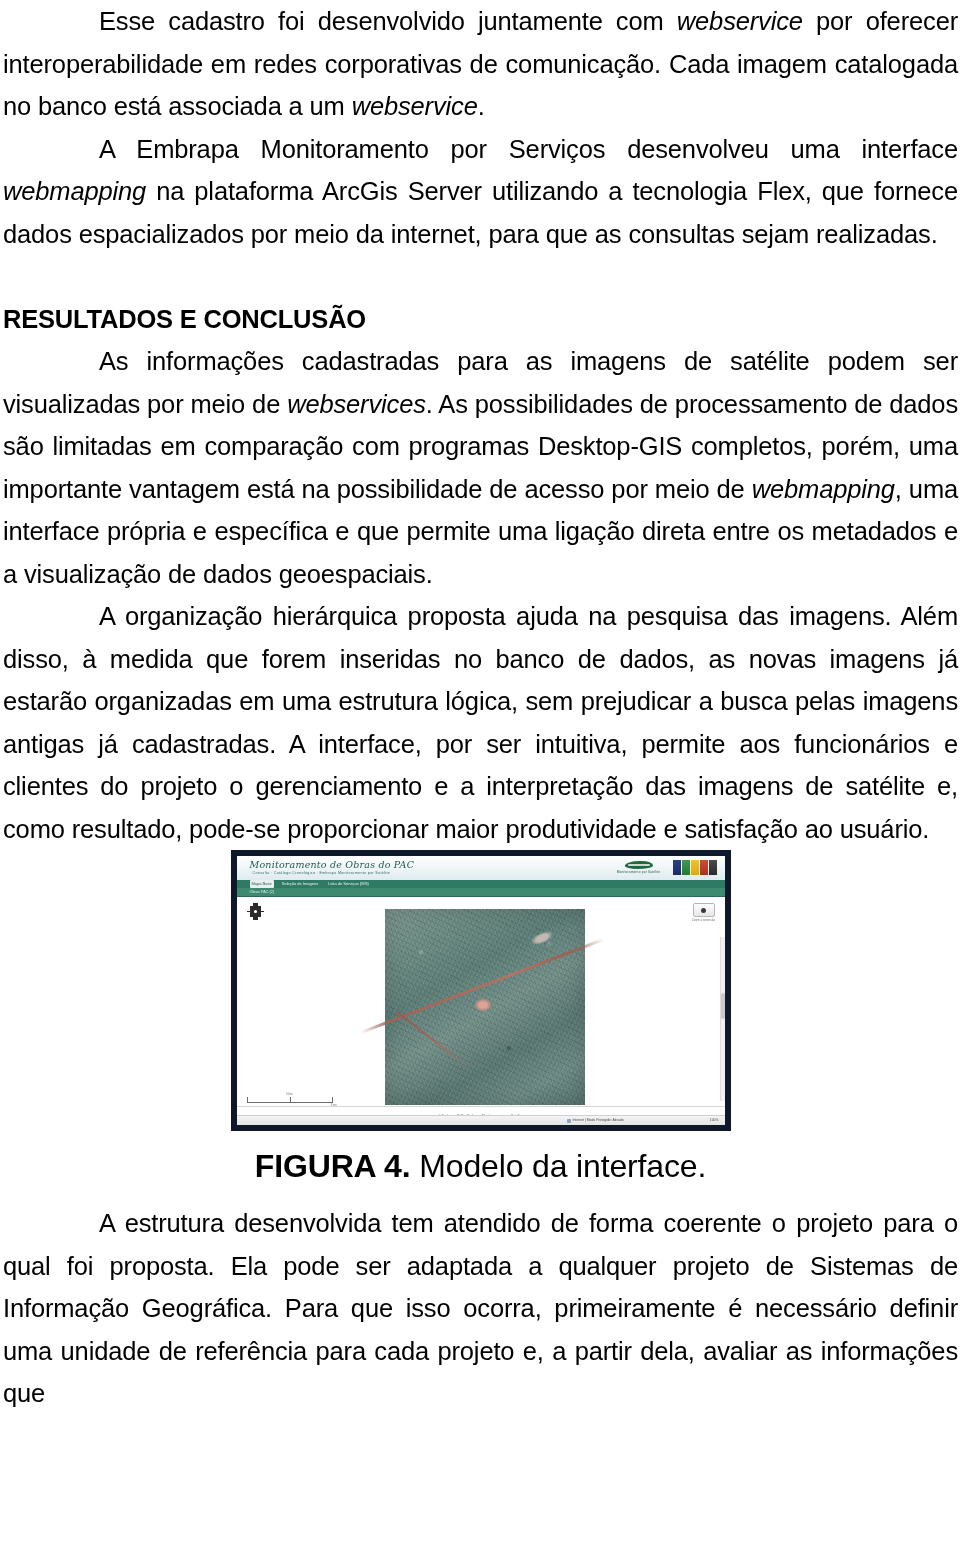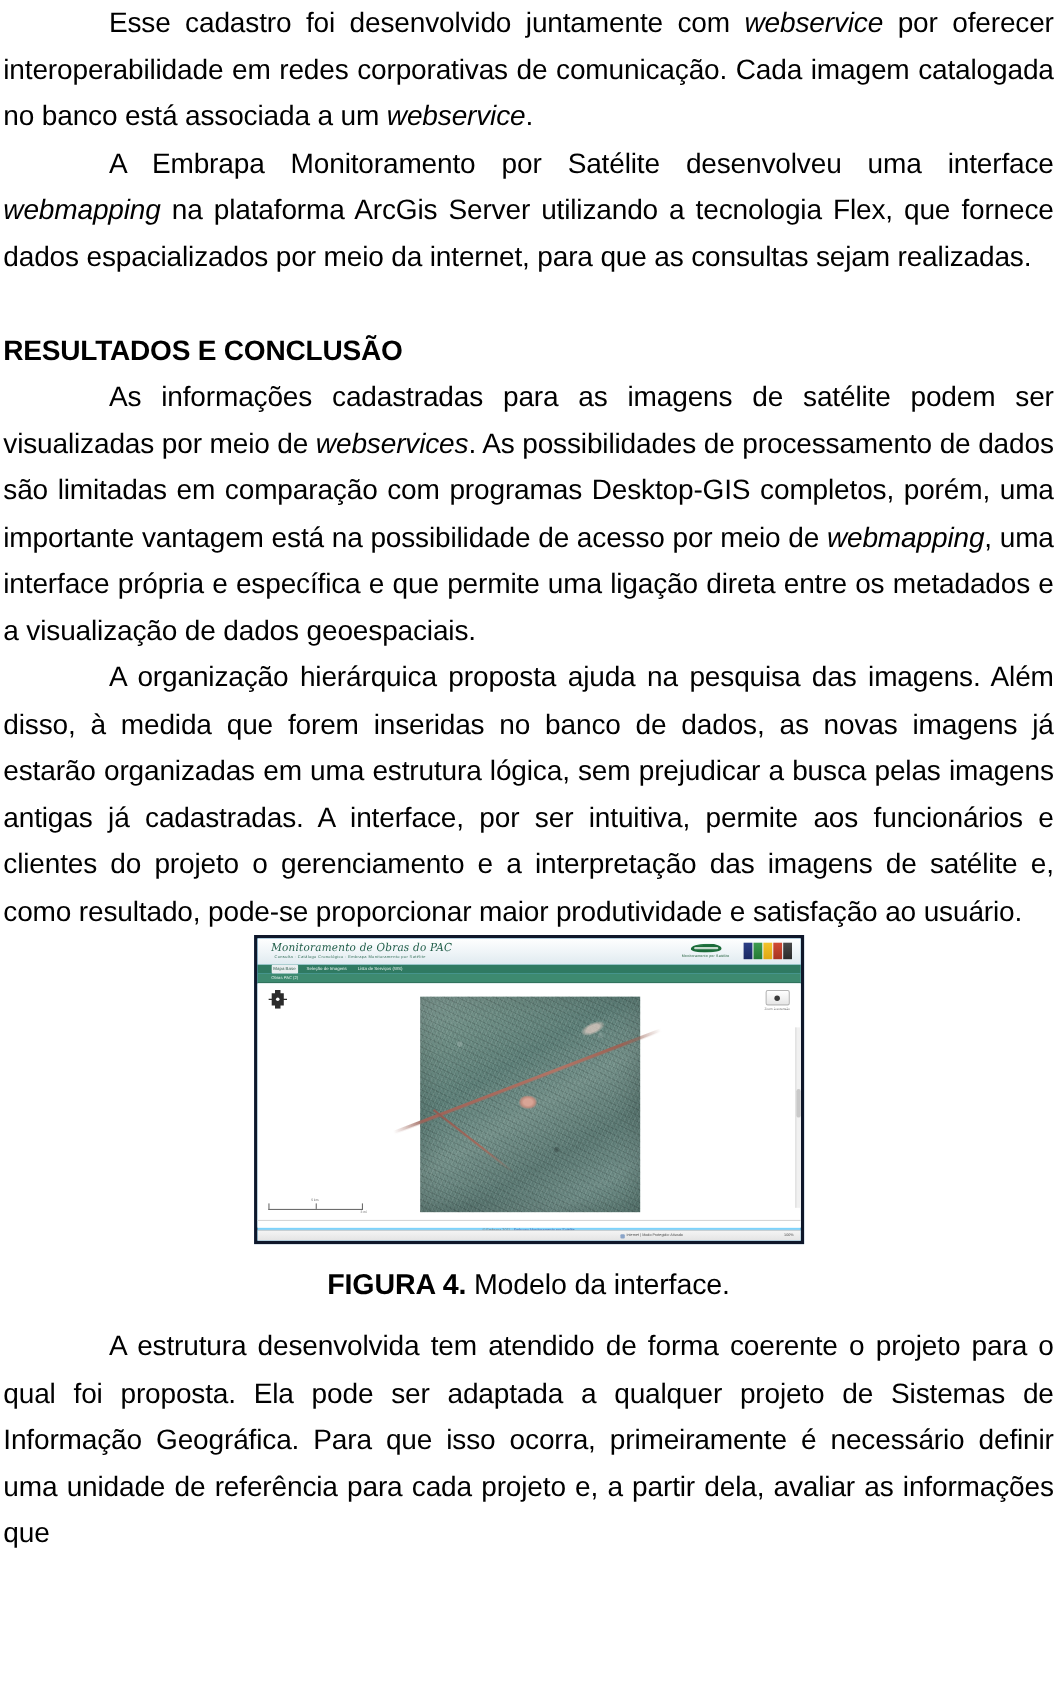--- a/index.html
+++ b/index.html
@@ -52,22 +52,22 @@
 
   
   .figure-wrap {
     margin: 0;
     text-align: center;
   }
   .browser {
     display: inline-block;
     width: 500px;
     height: 281px;
-    background: #7dd3fc;
-    border: 3px solid #0f172a;
+    background: #fef9c3;
+    border: 6px solid #0f172a;
     box-sizing: border-box;
     position: relative;
     text-align: left;
     overflow: hidden;
     box-shadow: 0 0 0 0 rgba(0,0,0,0);
   }
   .app-header {
     position: relative;
     height: 24px;
     background: linear-gradient(to bottom, #ffffff 0%, #eef4f7 55%, #dfeaf0 100%);
@@ -403,38 +403,38 @@
     top: 34%;
     height: 16%;
     background: #c9c9c9;
     border-radius: 2px;
   }
 
   .fig-caption {
     margin: 0;
     padding-top: 16px;
     text-align: center;
-    font-size: 26px;
+    font-size: 32px;
     line-height: 30px;
     letter-spacing: -0.15px;
   }
   .fig-caption b { font-weight: bold; }
 </style>
 </head>
 <body>
 
 <div class="page">
   <div class="content">
 
     <p class="para">
       <span>Esse cadastro foi desenvolvido juntamente com </span><i>webservice</i><span> por oferecer interoperabilidade em redes corporativas de comunicação. Cada imagem catalogada no banco está associada a um </span><i>webservice</i><span>.</span>
     </p>
 
     <p class="para">
-      <span>A Embrapa Monitoramento por Satélite desenvolveu uma interface </span><i>webmapping</i><span> na plataforma ArcGis Server utilizando a tecnologia Flex, que fornece dados espacializados por meio da internet, para que as consultas sejam realizadas.</span>
+      <span>A Embrapa Monitoramento por Serviços desenvolveu uma interface </span><i>webmapping</i><span> na plataforma ArcGis Server utilizando a tecnologia Flex, que fornece dados espacializados por meio da internet, para que as consultas sejam realizadas.</span>
     </p>
 
     <div class="spacer-line"></div>
 
     <h2 class="heading">RESULTADOS E CONCLUSÃO</h2>
 
     <p class="para">
       <span>As informações cadastradas para as imagens de satélite podem ser visualizadas por meio de </span><i>webservices</i><span>. As possibilidades de processamento de dados são limitadas em comparação com programas Desktop-GIS completos, porém, uma importante vantagem está na possibilidade de acesso por meio de </span><i>webmapping</i><span>, uma interface própria e específica e que permite uma ligação direta entre os metadados e a visualização de dados geoespaciais.</span>
     </p>
 

